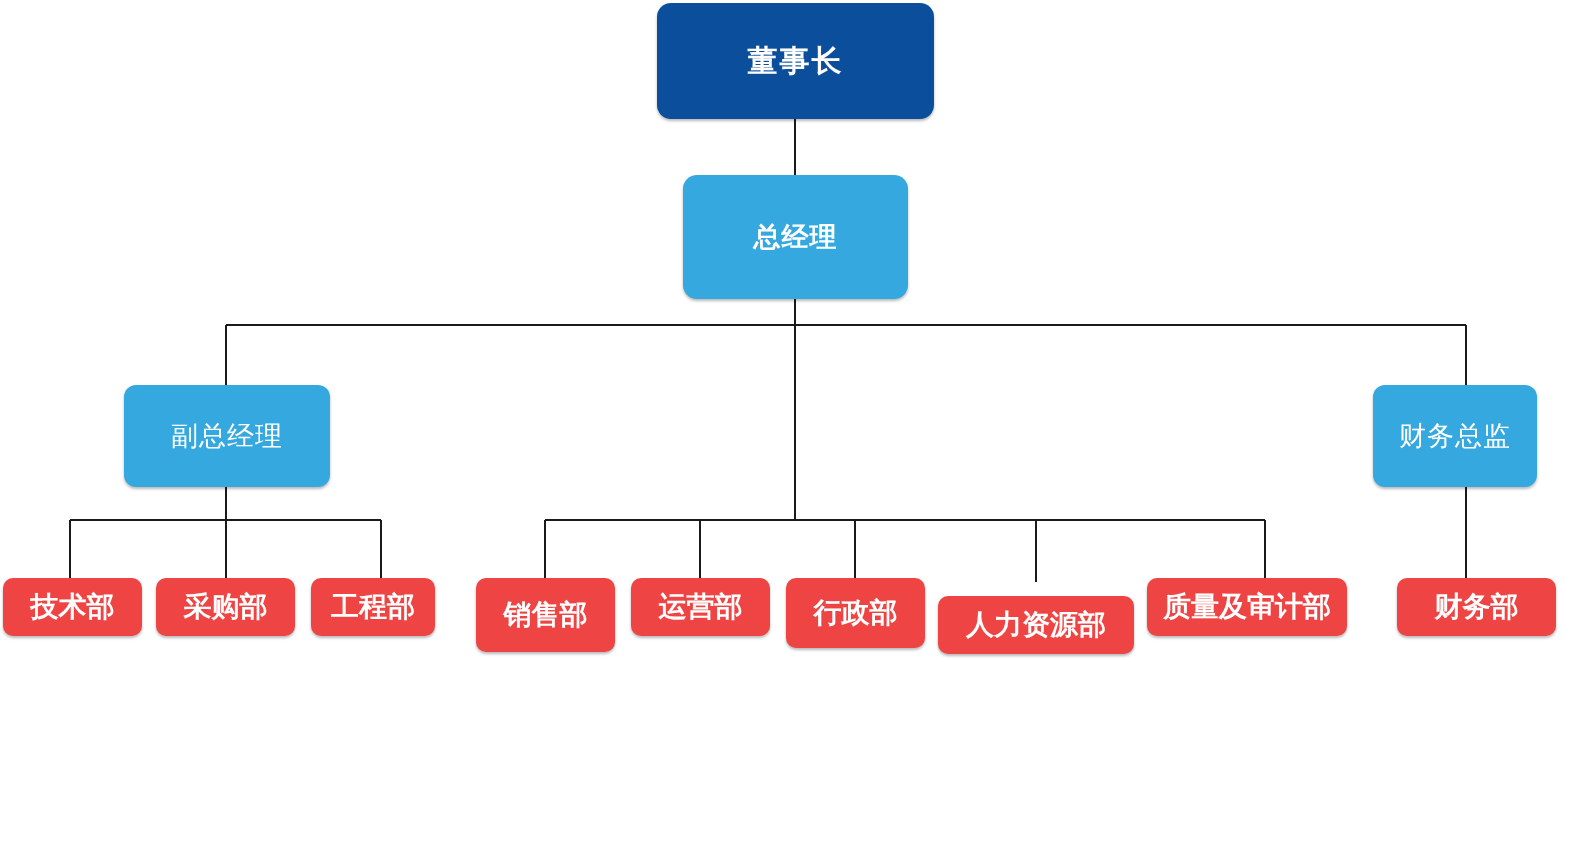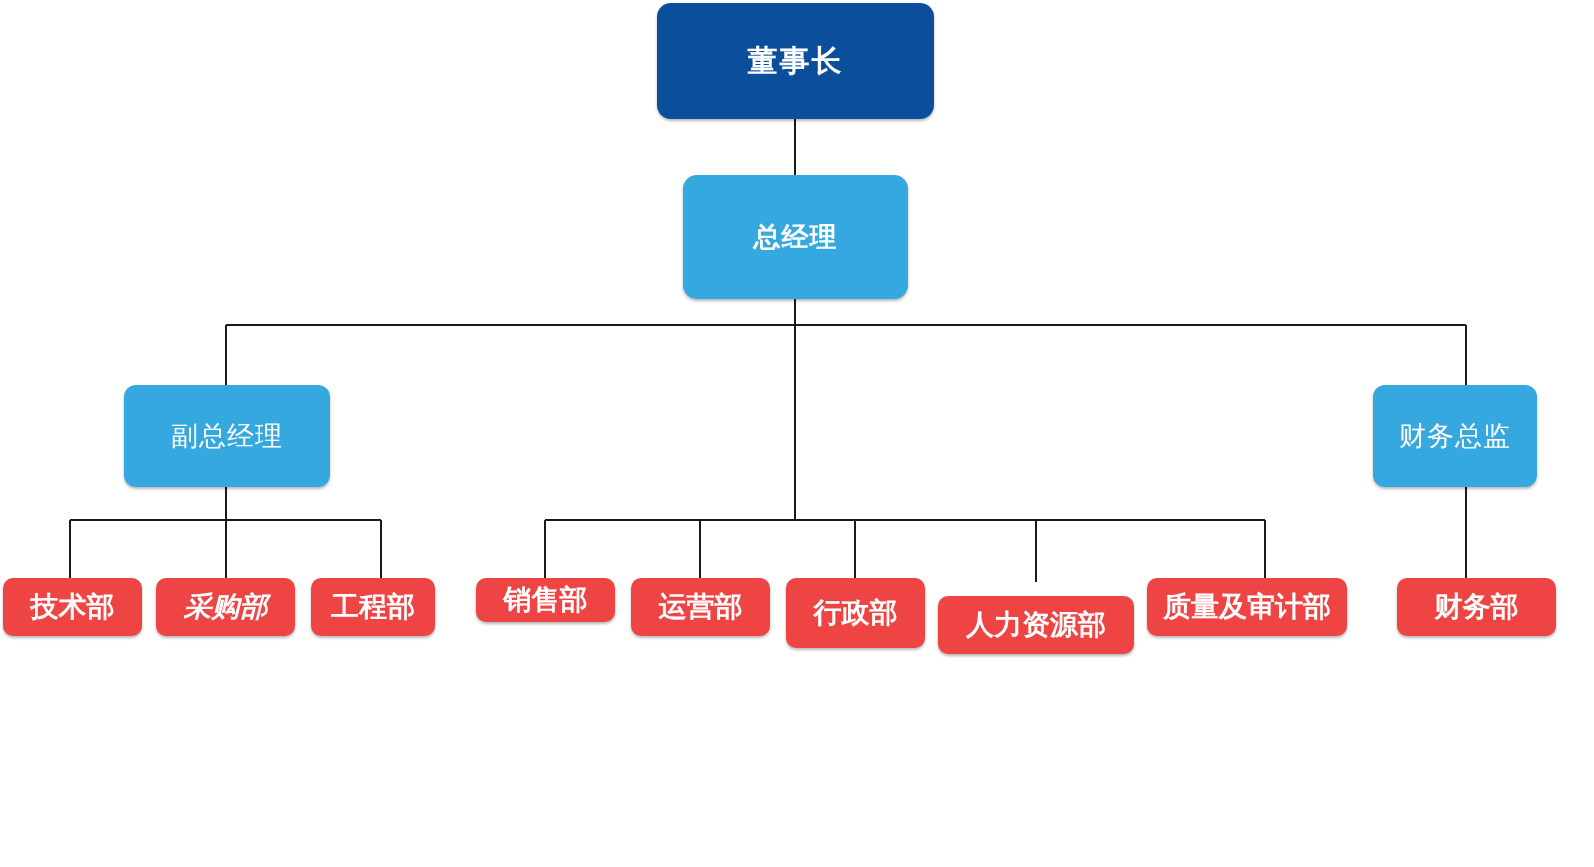--- a/index.html
+++ b/index.html
@@ -118,29 +118,29 @@
   </div>
 
   <div class="node level-3" style="left:1373px; top:385px; width:164px; height:102px;text-align:center;">
     <span>财务总监</span>
   </div>
 
   <div class="node level-4" style="left:3px; top:578px; width:139px; height:58px;">
     <span>技术部</span>
   </div>
 
-  <div class="node level-4" style="left:156px; top:578px; width:139px; height:58px;font-style:italic;">
+  <div class="node level-4" style="left:156px; top:578px; width:139px; height:58px;">
     <span>采购部</span>
   </div>
 
   <div class="node level-4" style="left:311px; top:578px; width:124px; height:58px;">
     <span>工程部</span>
   </div>
 
-  <div class="node level-4" style="left:476px; top:578px; width:139px; height:44px;">
+  <div class="node level-4" style="left:476px; top:578px; width:139px; height:74px;">
     <span>销售部</span>
   </div>
 
   <div class="node level-4" style="left:631px; top:578px; width:139px; height:58px;">
     <span>运营部</span>
   </div>
 
   <div class="node level-4" style="left:786px; top:578px; width:139px; height:70px;">
     <span>行政部</span>
   </div>

